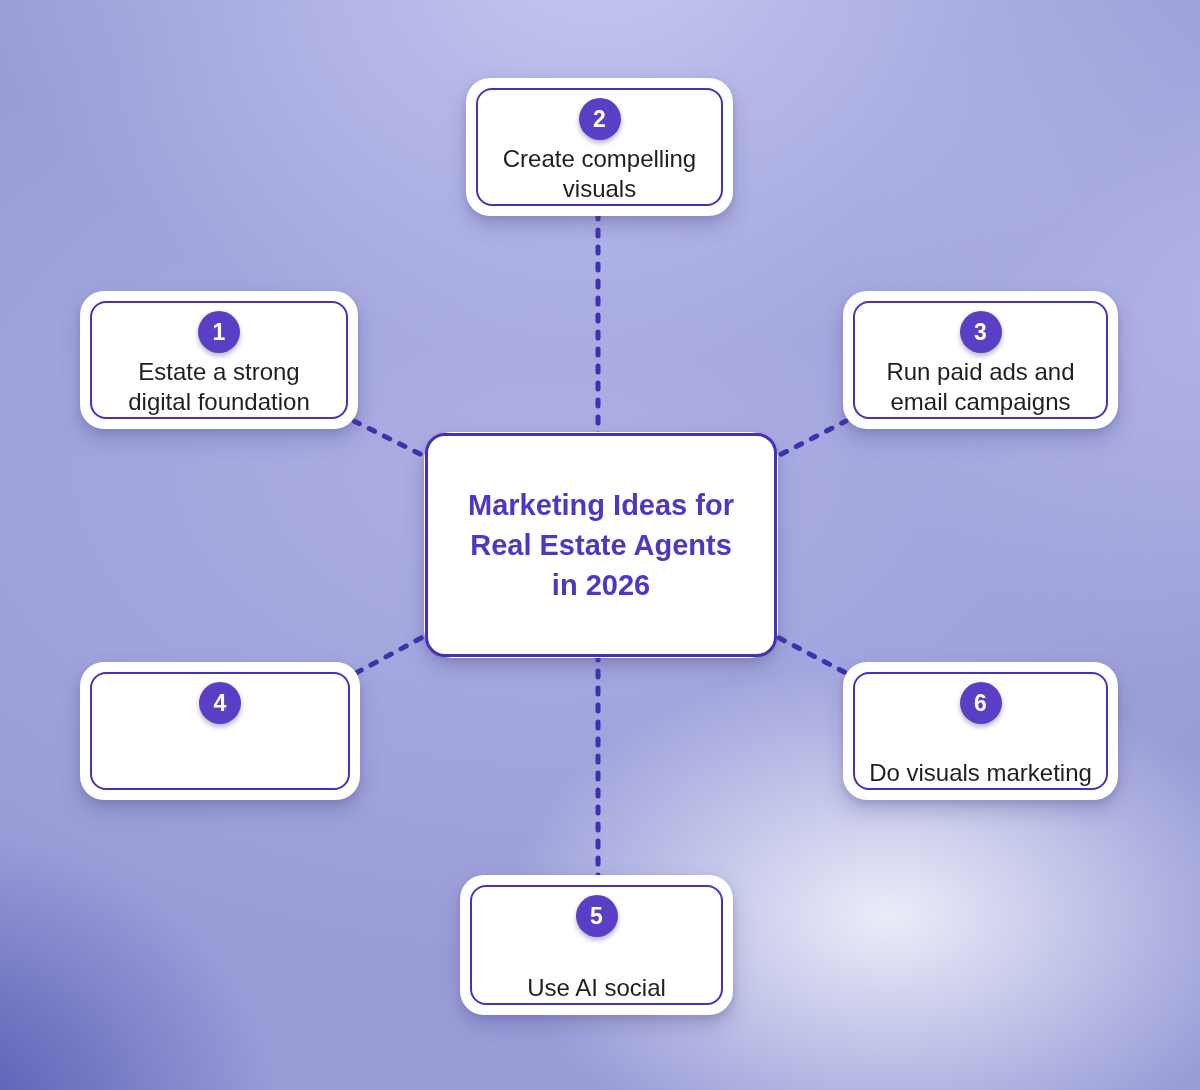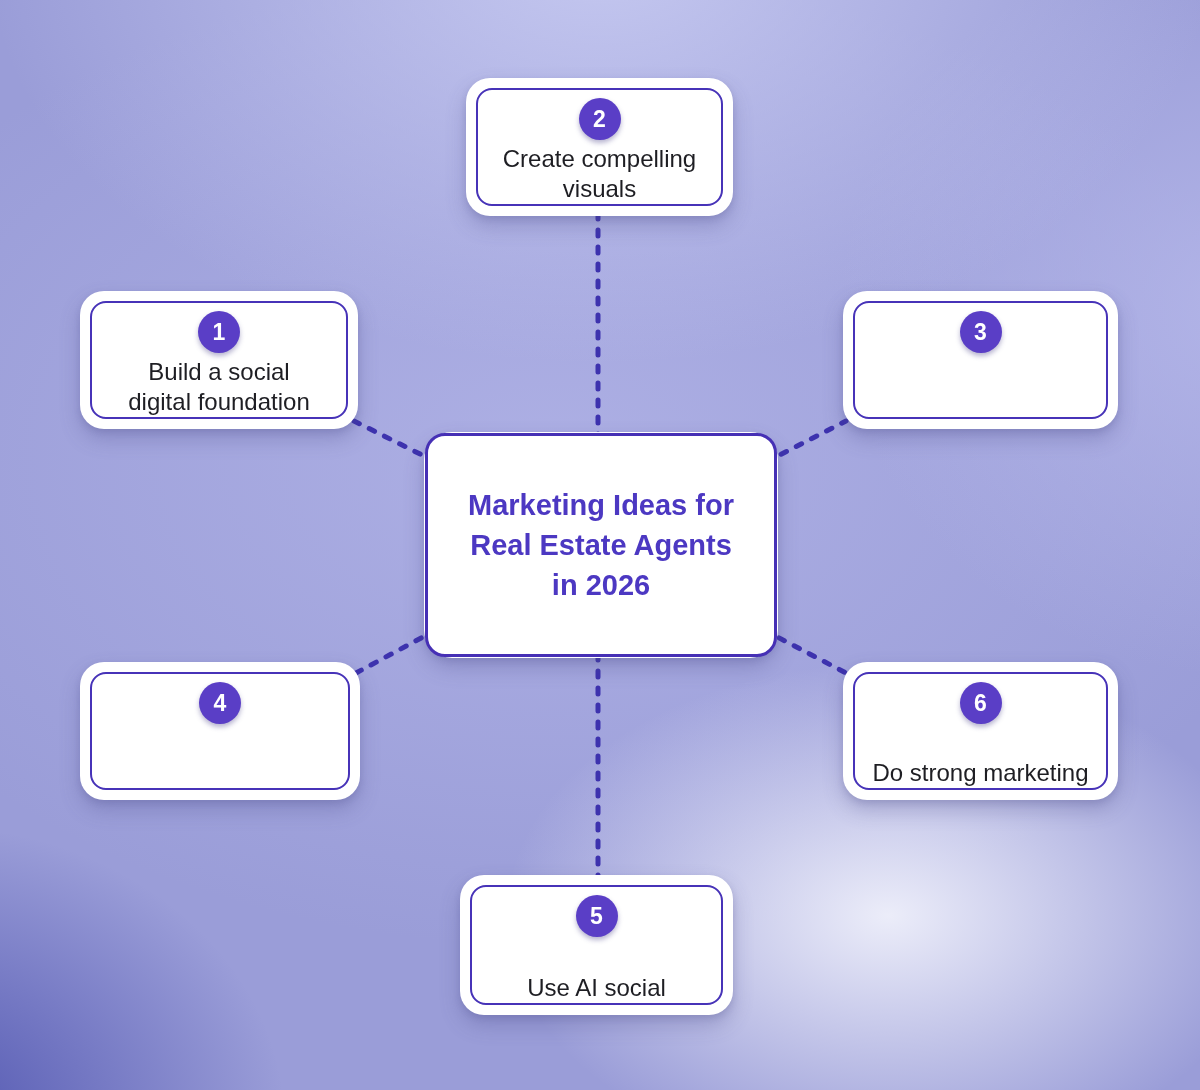--- a/index.html
+++ b/index.html
@@ -73,39 +73,43 @@
     <line x1="354" y1="421" x2="436" y2="462"></line>
     <line x1="766" y1="462" x2="846" y2="421"></line>
     <line x1="356" y1="673" x2="436" y2="630"></line>
     <line x1="764" y1="630" x2="846" y2="673"></line>
   </svg>
 
   <div class="node node-1">
     <div class="inner">
       <div class="badge">1</div>
       <div class="label-wrap">
-        <div class="label">Build a social
+        <div class="label">Estate a strong
 digital foundation</div>
       </div>
     </div>
   </div>
 
   <div class="node node-2">
     <div class="inner">
       <div class="badge">2</div>
       <div class="label-wrap">
         <div class="label">Create compelling
 visuals</div>
       </div>
     </div>
   </div>
 
   <div class="node node-3">
     <div class="inner">
       <div class="badge">3</div>
+      <div class="label-wrap">
+        <div class="label">Run paid ads and
+email campaigns</div>
+      </div>
     </div>
   </div>
 
   <div class="node node-4">
     <div class="inner">
       <div class="badge">4</div>
     </div>
   </div>
 
   <div class="node node-5">
@@ -114,21 +118,21 @@
       <div class="label-wrap">
         <div class="label">Use AI social</div>
       </div>
     </div>
   </div>
 
   <div class="node node-6">
     <div class="inner">
       <div class="badge">6</div>
       <div class="label-wrap">
-        <div class="label">Do strong marketing</div>
+        <div class="label">Do visuals marketing</div>
       </div>
     </div>
   </div>
 
   <div class="node center-node">
     <div class="inner">
       <div class="center-title">Marketing Ideas for
 Real Estate Agents
 in 2026</div>
     </div>

